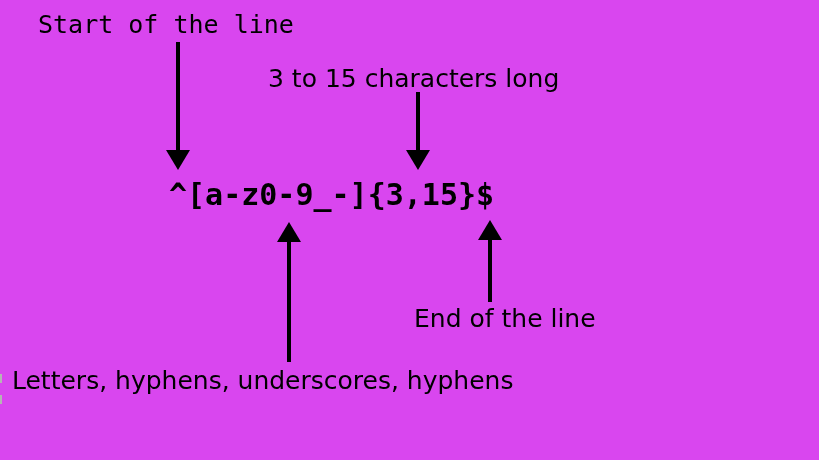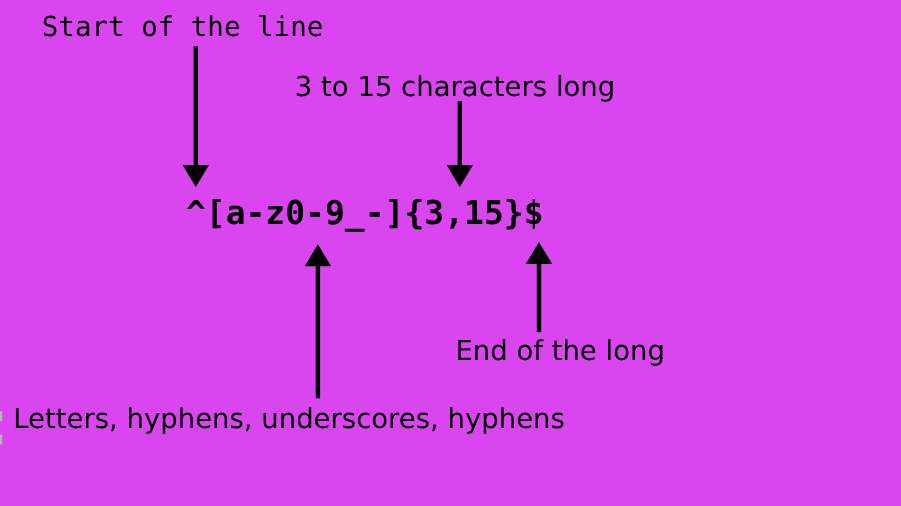--- a/index.html
+++ b/index.html
@@ -54,21 +54,21 @@
 </style>
 </head>
 <body>
 
 <div class="canvas">
 
   <div class="label mono" style="left: 38px; top: 10px;">Start of the line</div>
 
   <div class="label" style="left: 268px; top: 54px; margin-top: 10px;">3 to 15 characters long</div>
 
-  <div class="label" style="left: 414px; top: 304px;">End of the long</div>
+  <div class="label" style="left: 414px; top: 304px;">End of the line</div>
 
   <div class="label" style="left: 12px; top: 366px;">Letters, hyphens, underscores, hyphens</div>
 
   <div class="regex">^[a-z0-9_-]{3,15}$</div>
 
   <svg class="arrow-layer" viewBox="0 0 819 460">
     <g>
       <line x1="178" y1="42" x2="178" y2="154" stroke="#000000" stroke-width="4"></line>
       <polygon points="178,170 166,150 190,150" fill="#000000"></polygon>
     </g>

